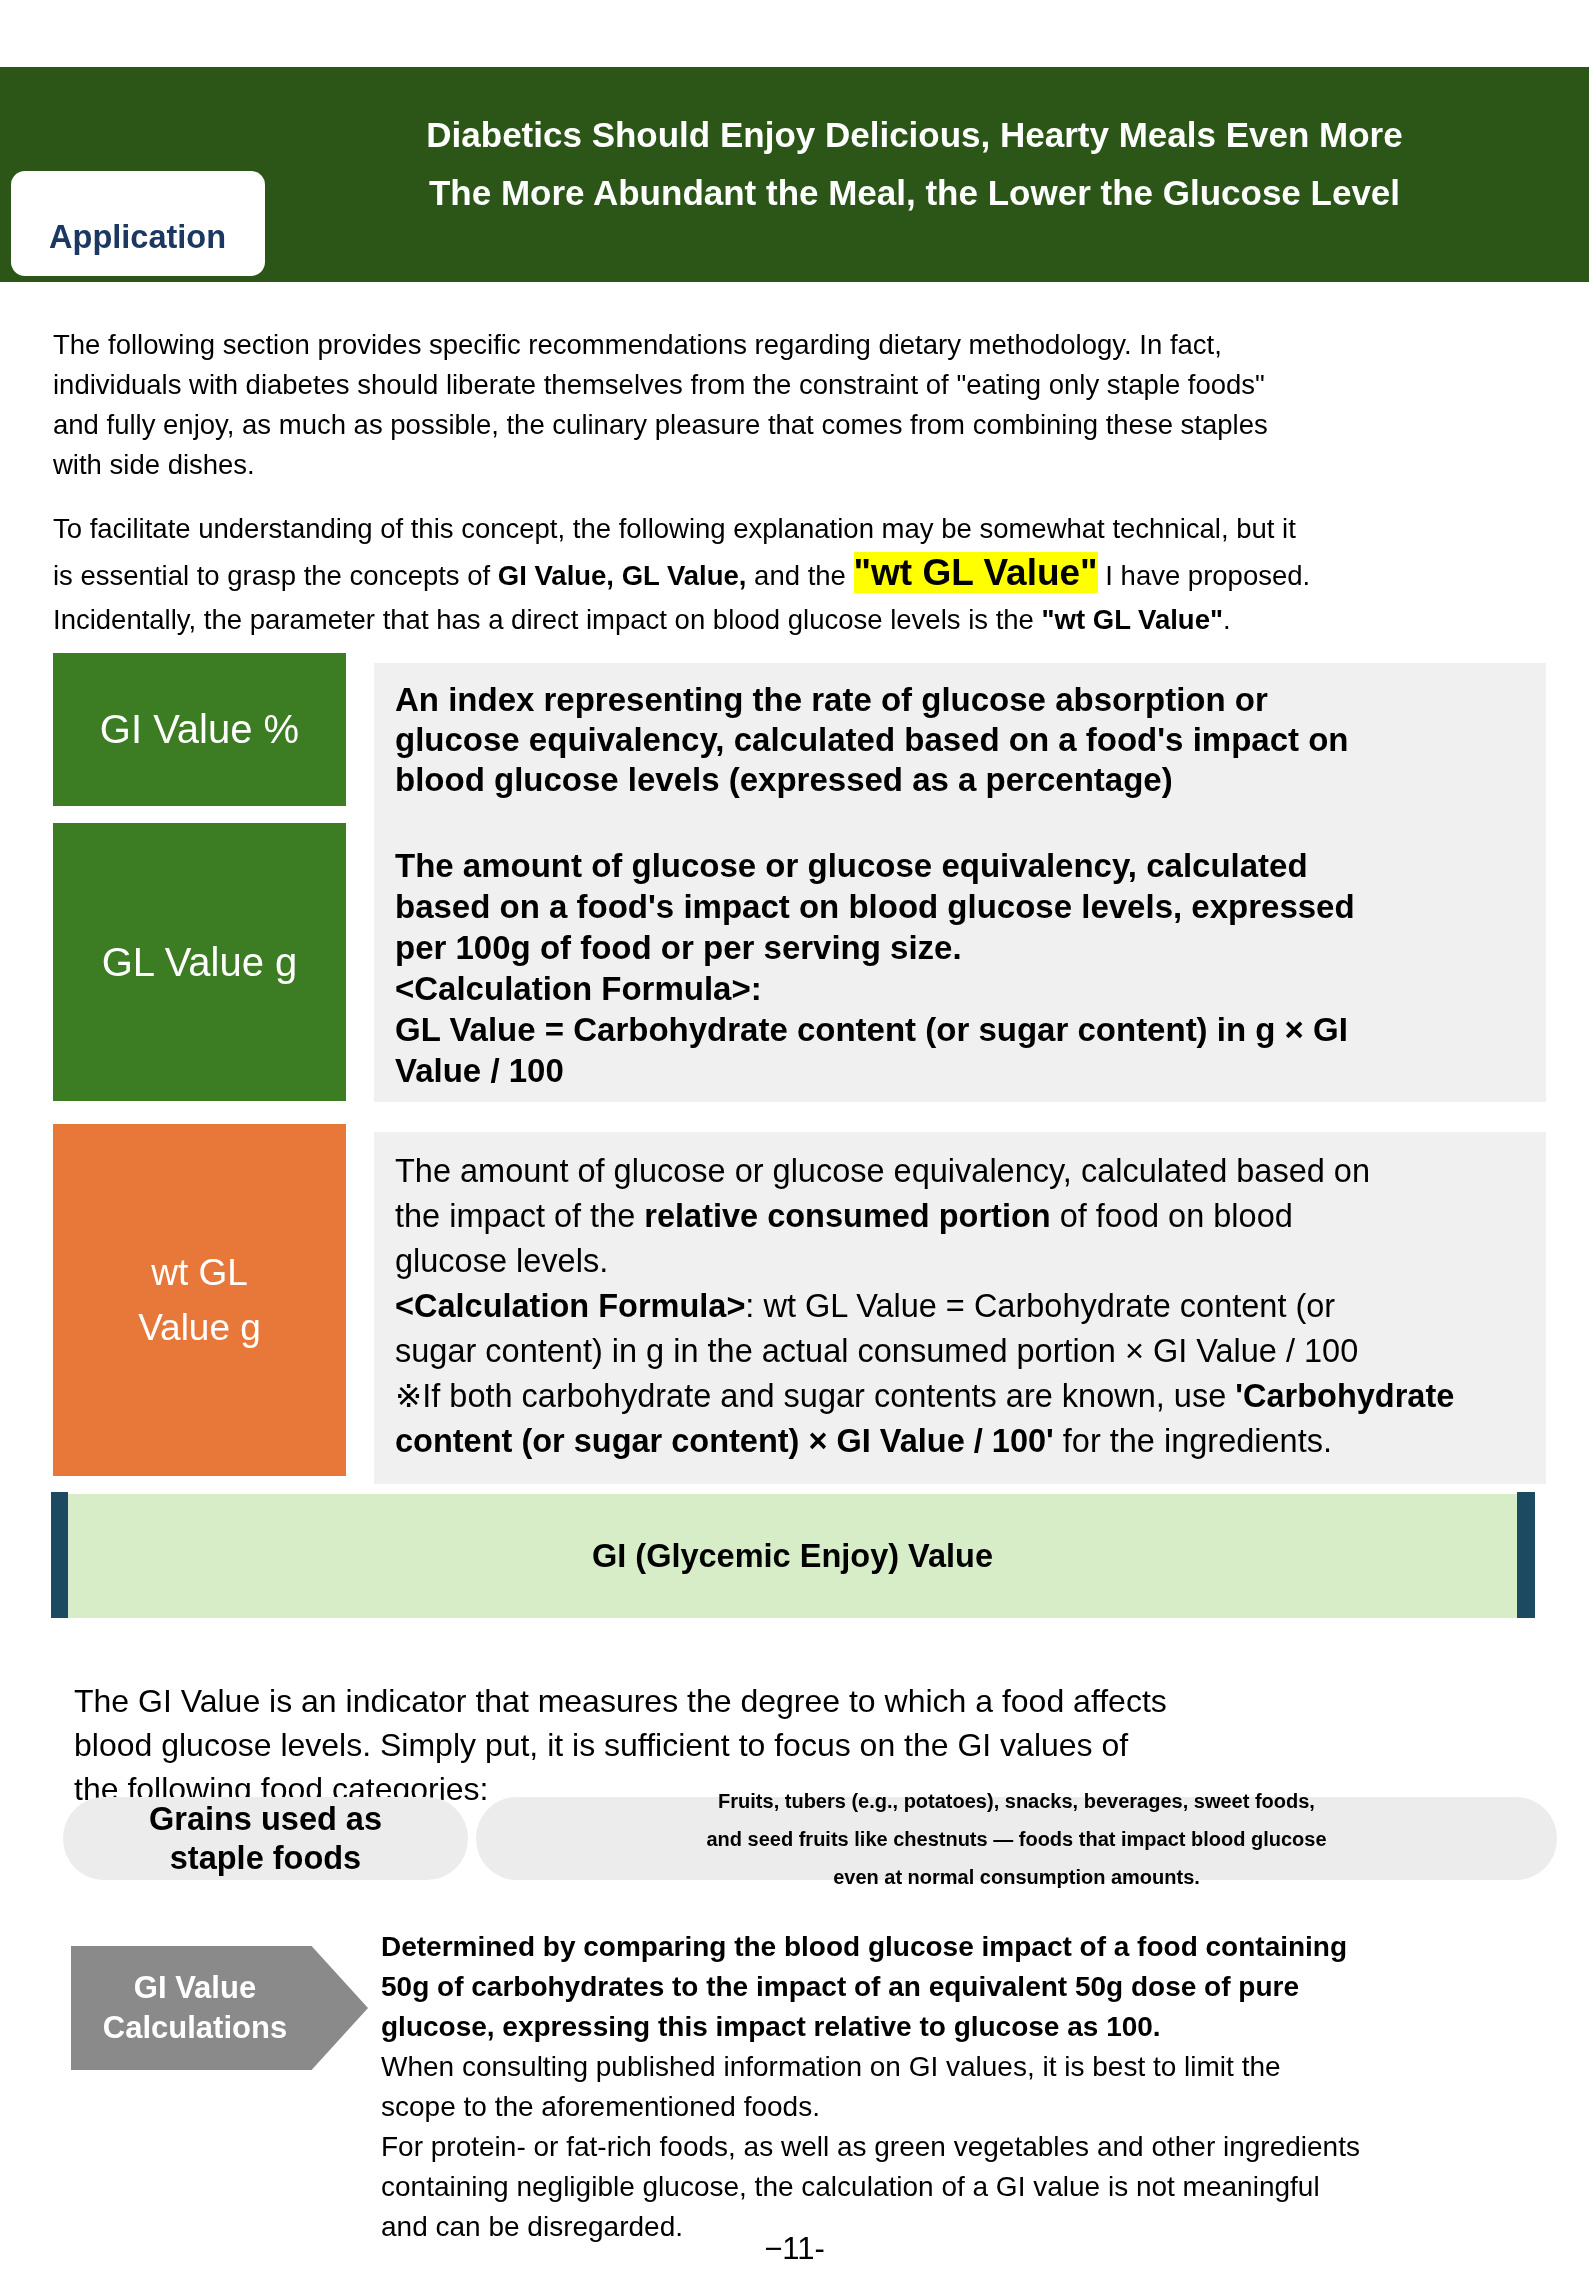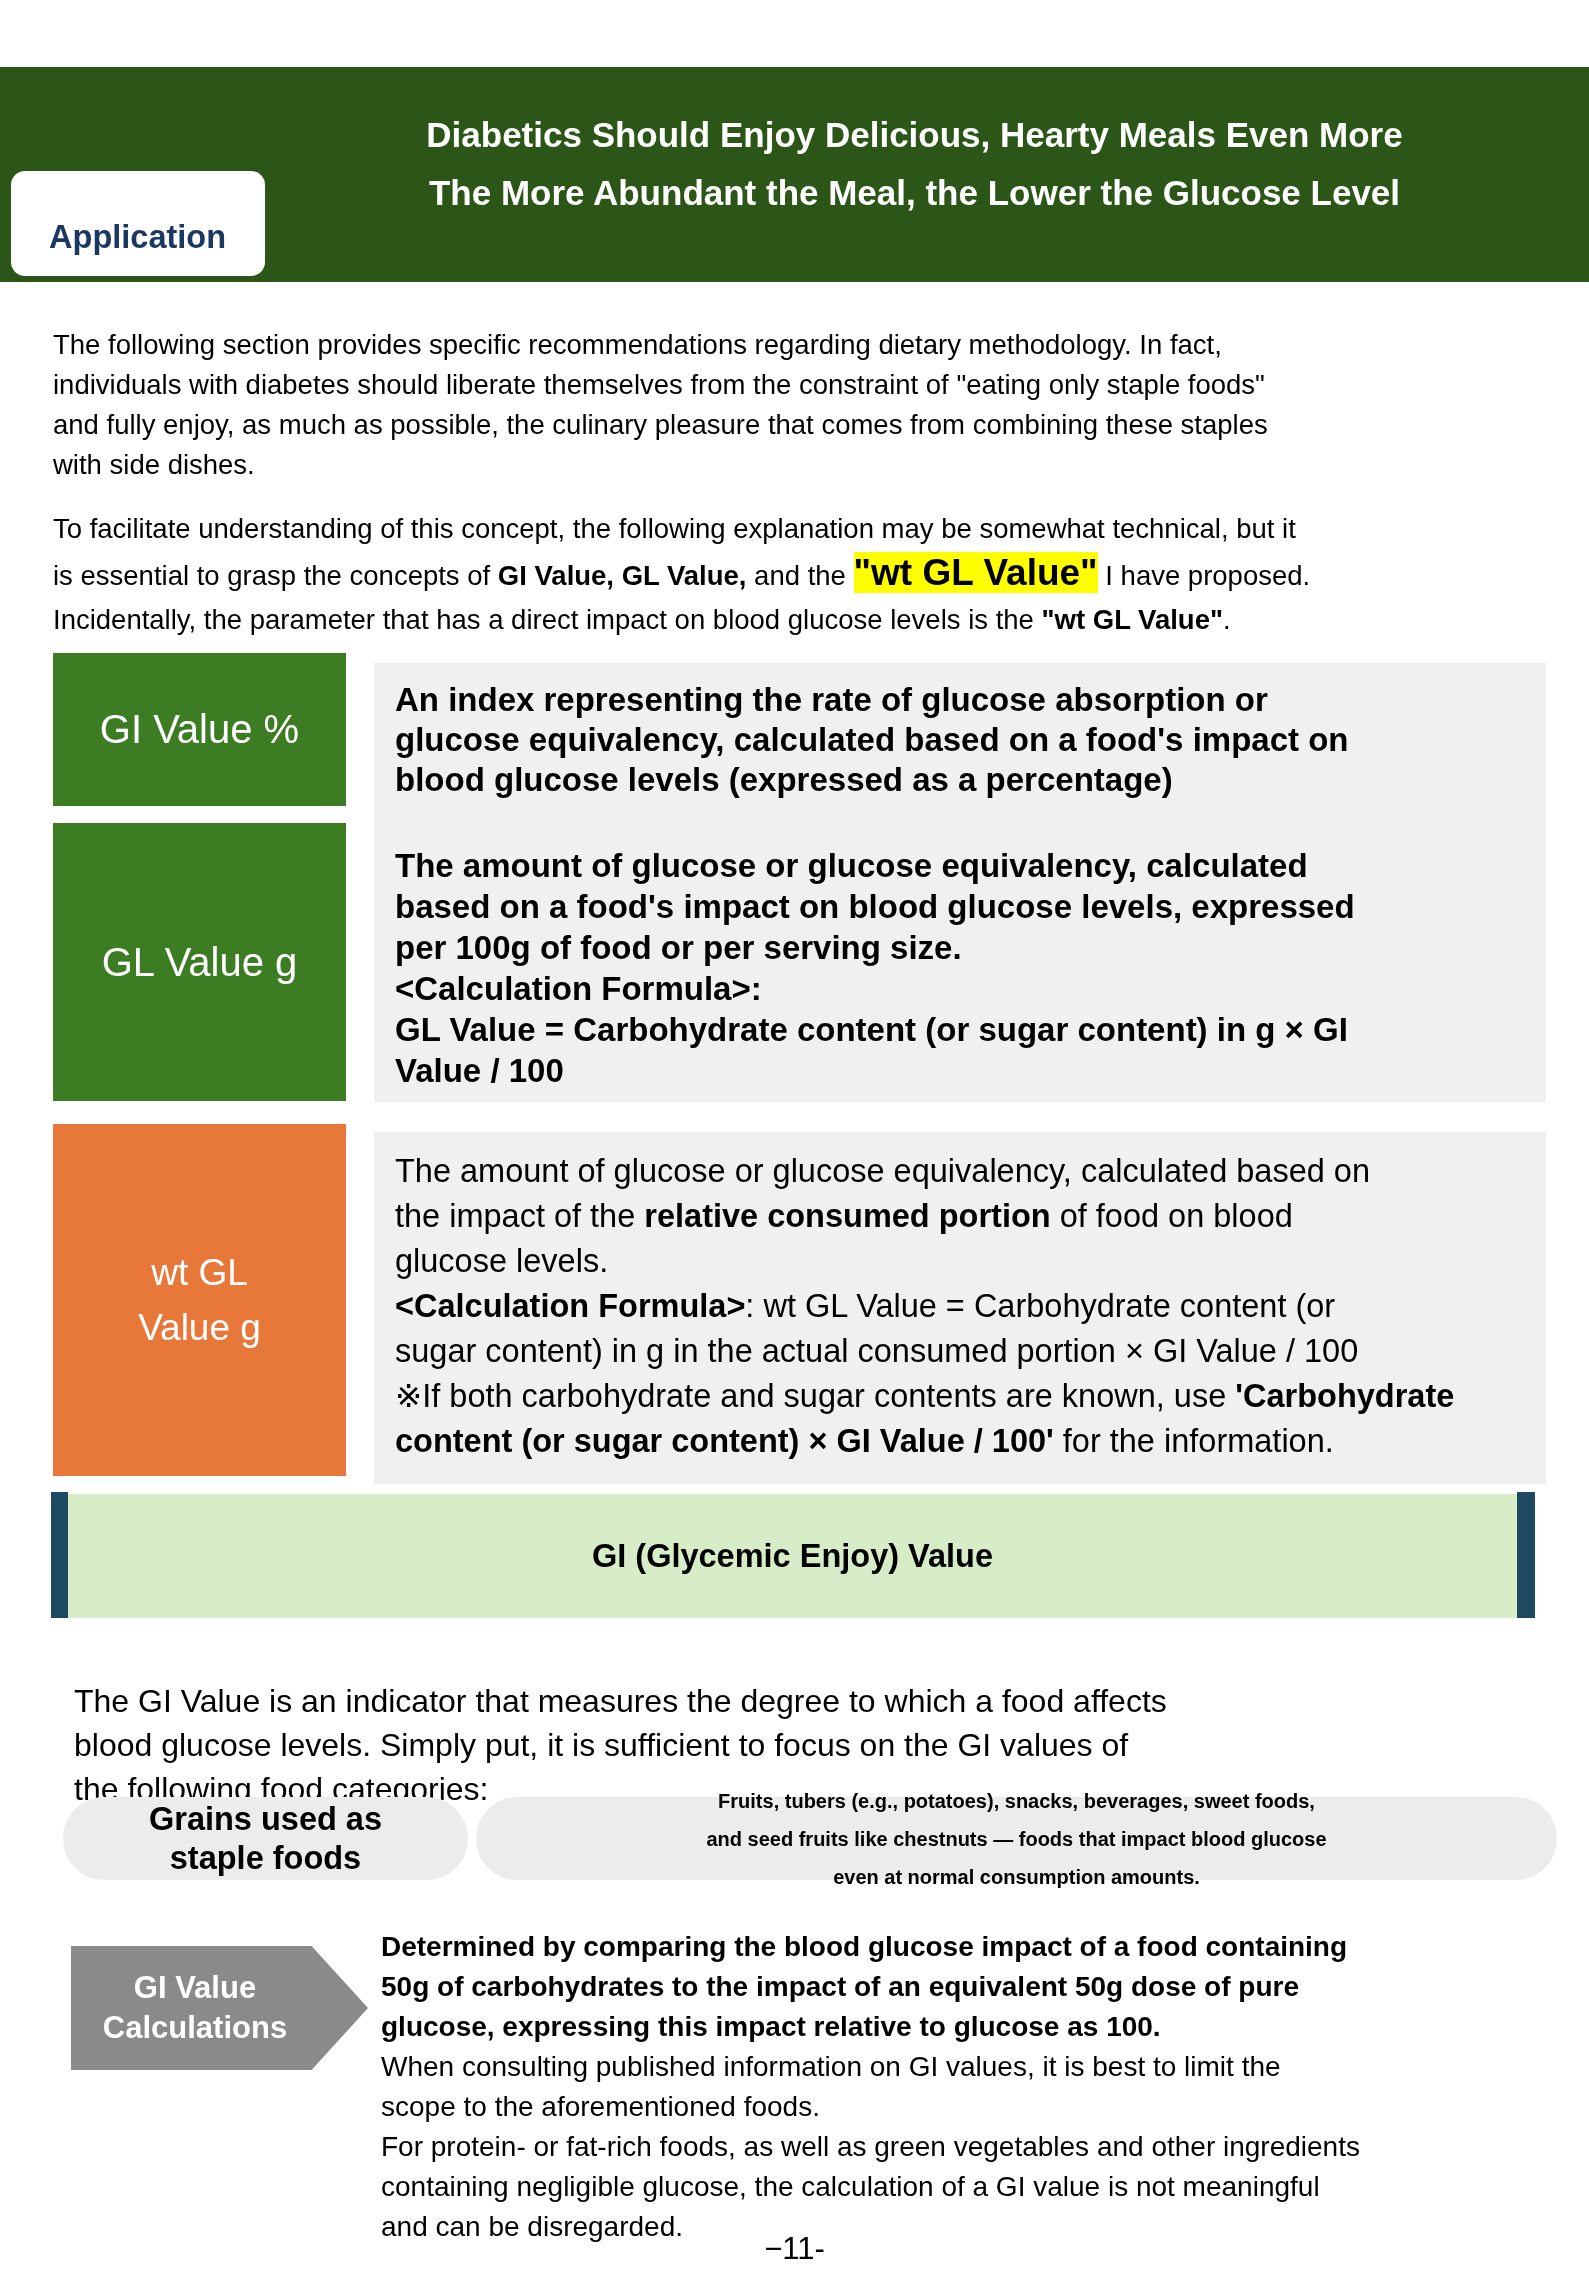--- a/index.html
+++ b/index.html
@@ -93,21 +93,21 @@
 Value / 100</span></div>
 
   <div class="def-label l3">wt GL
 Value g</div>
   <div class="def-desc d3"><span>The amount of glucose or glucose equivalency, calculated based on
 the impact of the </span><span class="b">relative consumed portion</span><span> of food on blood
 glucose levels.
 </span><span class="b">&lt;Calculation Formula&gt;</span><span>: wt GL Value = Carbohydrate content (or
 sugar content) in g in the actual consumed portion × GI Value / 100
 ※If both carbohydrate and sugar contents are known, use </span><span class="b">'Carbohydrate
-content (or sugar content) × GI Value / 100'</span><span> for the information.</span></div>
+content (or sugar content) × GI Value / 100'</span><span> for the ingredients.</span></div>
 
   <div class="teal-bar tb-left"></div>
   <div class="gi-banner">
     <span>GI (Glycemic Enjoy) Value</span>
   </div>
   <div class="teal-bar tb-right"></div>
 
   <p class="p3"><span>The GI Value is an indicator that measures the degree to which a food affects
 blood glucose levels. Simply put, it is sufficient to focus on the GI values of
 the following food categories:</span></p>

